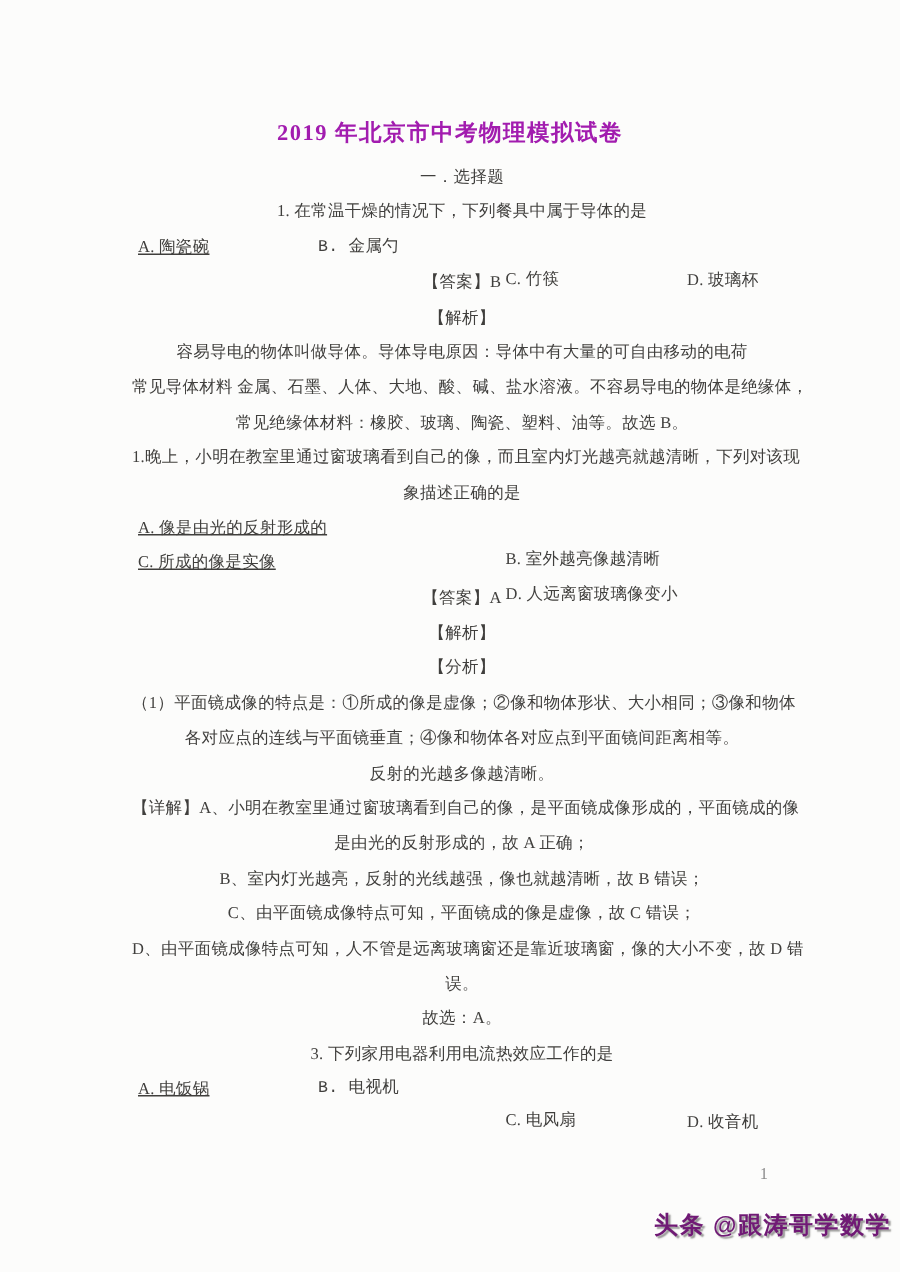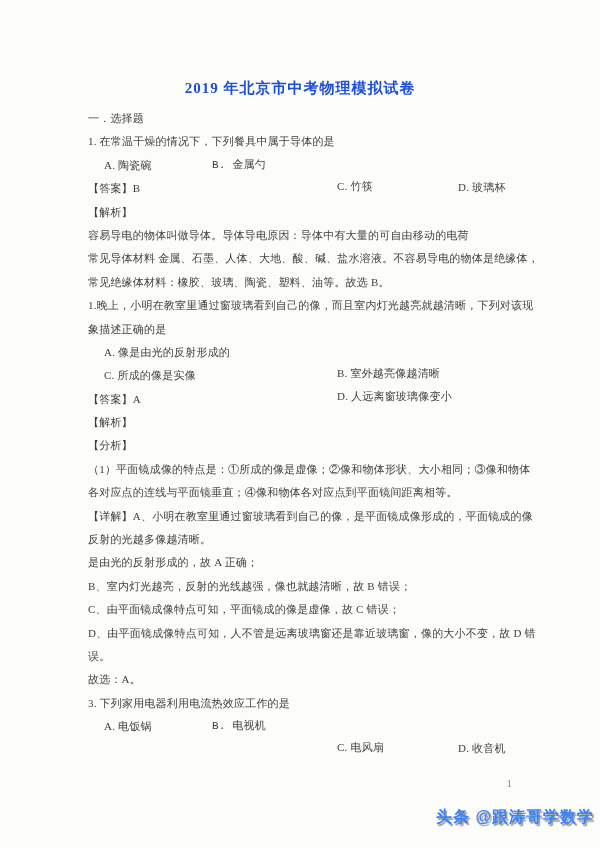--- a/index.html
+++ b/index.html
@@ -28,61 +28,62 @@
     font-size: 15px;
     font-weight: bold;
     letter-spacing: 1px;
     color: #c03a2b;
   }
   .content {
     position: absolute;
     left: 88px;
     top: 107px;
     width: 440px;
+    text-align: center;
   }
   .line {
     height: 23.4px;
     line-height: 23.4px;
     font-size: 11px;
     letter-spacing: 0.2px;
     white-space: nowrap;
   }
   .opts { position: relative; }
   .opt  { position: absolute; top: 0; height: 23.4px; line-height: 23.4px; }
-  .c0 { left: 16px; }
+  .c0 { left: 4px; text-decoration: underline; }
   .c1 { left: 124px; font-family: Liberation Mono, monospace; }
   .c2 { left: 249px; margin-top: 21px; }
   .c3 { left: 370px; margin-top: 22px; }
   .page-number {
     position: absolute;
     left: 88px;
     top: 777px;
     width: 424px;
     text-align: right;
     font-size: 11px;
     color: #8c8c8c;
   }
   .watermark {
     position: absolute;
     right: 6px;
     top: 807px;
     font-family: "Liberation Sans", "DejaVu Sans", sans-serif;
     font-size: 16px;
     font-weight: bold;
     letter-spacing: 1px;
-    color: #3b82f6;
+    color: #701a75;
     text-shadow: 1.5px 1.5px 1px #969694, -1px -1px 0 #ffffff;
   }
 </style>
 </head>
 <body>
 
 <div class="page">
 
-  <h1 class="title" style="color: #1d4ed8;">2019 年北京市中考物理模拟试卷</h1>
+  <h1 class="title" style="color: #a21caf;">2019 年北京市中考物理模拟试卷</h1>
 
   <div class="content">
 
     <div class="line">一．选择题</div>
 
     <div class="line">1. 在常温干燥的情况下，下列餐具中属于导体的是</div>
 
     <div class="line opts">
       <span class="opt c0">A. 陶瓷碗</span>
       <span class="opt c1">B. 金属勺</span>
@@ -107,23 +108,23 @@
       <span class="opt c0">C. 所成的像是实像</span>
       <span class="opt c2">D. 人远离窗玻璃像变小</span>
     </div>
 
     <div class="line">【答案】A</div>
     <div class="line">【解析】</div>
     <div class="line">【分析】</div>
 
     <div class="line">（1）平面镜成像的特点是：①所成的像是虚像；②像和物体形状、大小相同；③像和物体</div>
     <div class="line">各对应点的连线与平面镜垂直；④像和物体各对应点到平面镜间距离相等。</div>
+    <div class="line">反射的光越多像越清晰。</div>
+
     <div class="line">【详解】A、小明在教室里通过窗玻璃看到自己的像，是平面镜成像形成的，平面镜成的像</div>
-
-    <div class="line">反射的光越多像越清晰。</div>
     <div class="line">是由光的反射形成的，故 A 正确；</div>
     <div class="line">B、室内灯光越亮，反射的光线越强，像也就越清晰，故 B 错误；</div>
     <div class="line">C、由平面镜成像特点可知，平面镜成的像是虚像，故 C 错误；</div>
     <div class="line">D、由平面镜成像特点可知，人不管是远离玻璃窗还是靠近玻璃窗，像的大小不变，故 D 错</div>
     <div class="line">误。</div>
     <div class="line">故选：A。</div>
 
     <div class="line">3. 下列家用电器利用电流热效应工作的是</div>
 
     <div class="line opts">

